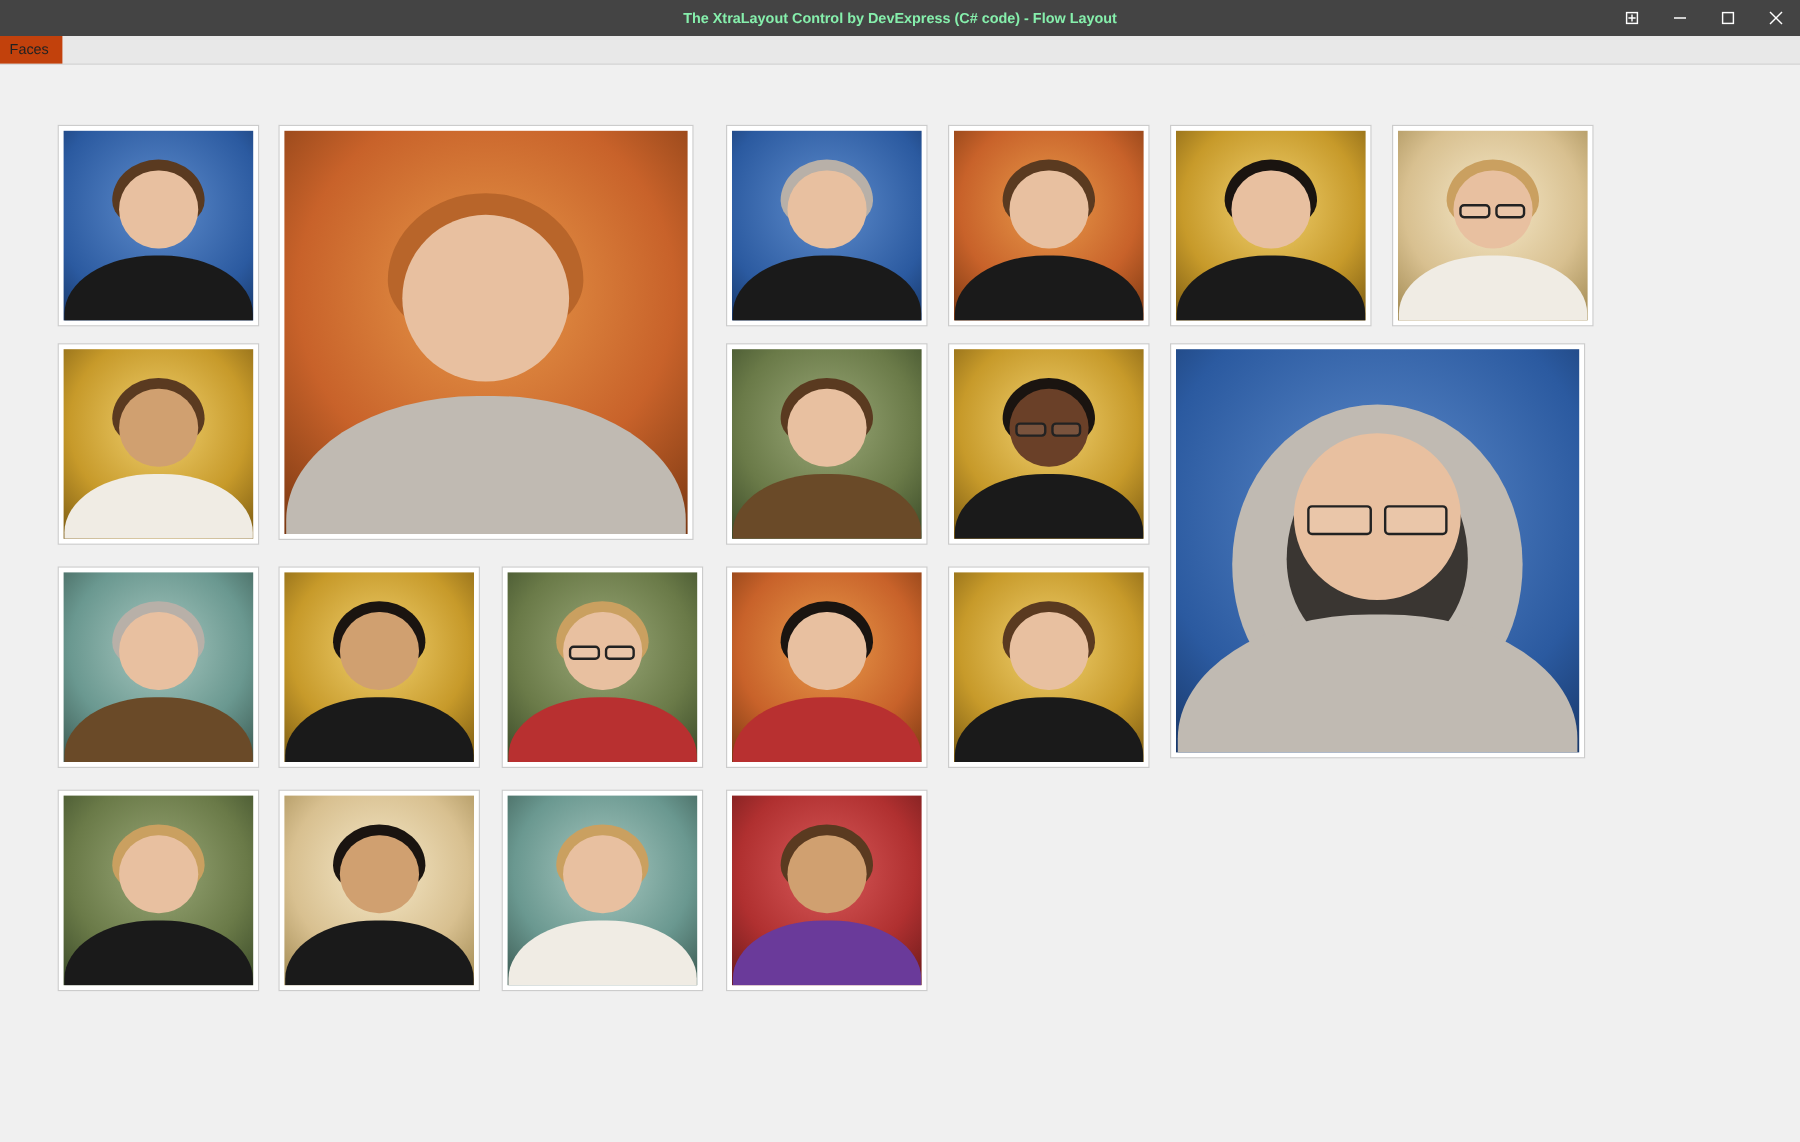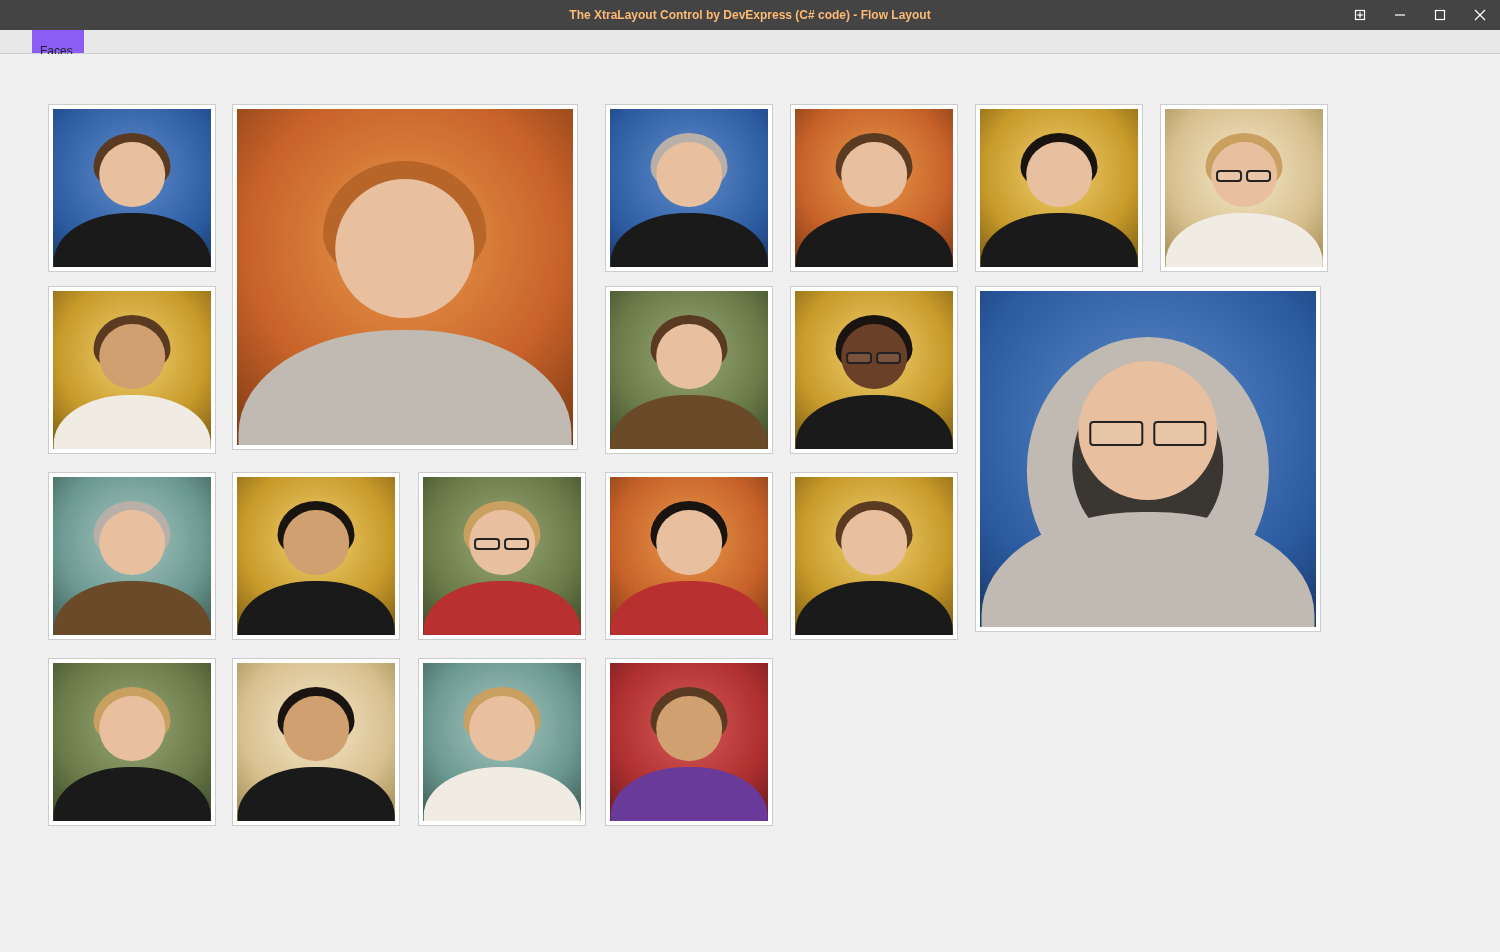--- a/index.html
+++ b/index.html
@@ -6,21 +6,21 @@
   html, body {
     margin: 0; padding: 0;
     width: 1500px; height: 952px;
     font-family: "Segoe UI", Tahoma, sans-serif;
     background: #f0f0f0;
     overflow: hidden;
   }
   .titlebar {
     height: 30px;
     background: #444444;
-    color: #fdba74;
+    color: #86efac;
     display: flex;
     align-items: center;
     position: relative;
     font-size: 12px;
     user-select: none;
   }
   .titlebar .title {
     position: absolute;
     left: 50%; transform: translateX(-50%);
     font-weight: 600;
@@ -39,24 +39,23 @@
   .tabstrip {
     height: 24px;
     background: #e8e8e8;
     border-bottom: 1px solid #d0d0d0;
     display: flex;
     align-items: stretch;
     font-size: 12px;
     color: #222;
   }
   .tabstrip .tab {
-    padding: 14px 10px 0 8px;
+    padding: 4px 10px 0 8px;
     border-right: 1px solid transparent;
-    background: #8b5cf6;
-    margin-left: 32px;
+    background: #c2410c;
   }
   .content {
     position: relative;
     width: 100%;
     height: calc(952px - 30px - 24px);
     background: #f0f0f0;
   }
   .tile {
     position: absolute;
     background: #fff;

